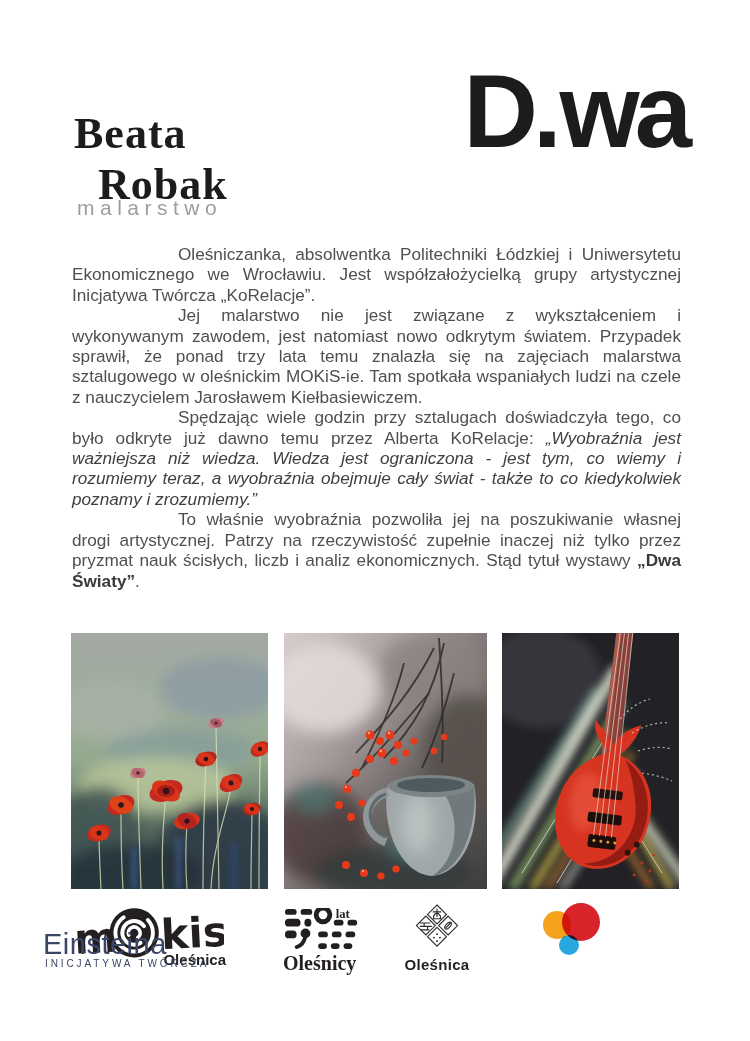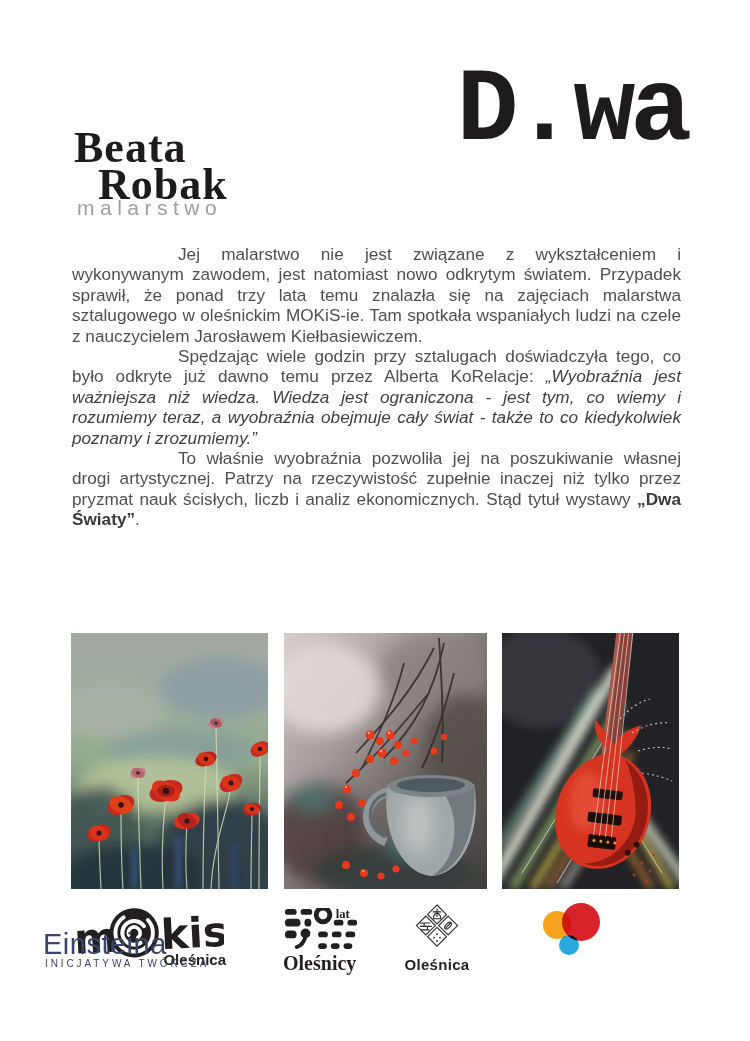--- a/index.html
+++ b/index.html
@@ -1,26 +1,26 @@
 <!DOCTYPE html>
 <html><head>
 <meta charset="utf-8">
 <style>
   html,body{margin:0;padding:0;background:#e9e9e9;}
   .poster{position:relative;width:750px;height:1041px;background:#ffffff;margin:0 auto;overflow:hidden;
           font-family:"Liberation Sans", sans-serif;}
   
-  .artist-first{position:absolute;left:74px;top:126px;font-family:"Liberation Serif",serif;
+  .artist-first{position:absolute;left:74px;top:112px;font-family:"Liberation Serif",serif;
     font-weight:700;font-size:44px;line-height:1;color:#1d1b1c;letter-spacing:1px;}
   .artist-last{position:absolute;left:98px;top:163px;font-family:"Liberation Serif",serif;
     font-weight:700;font-size:44px;line-height:1;color:#1d1b1c;letter-spacing:1px;}
   .artist-medium{position:absolute;left:77px;top:196px;font-size:21px;letter-spacing:5.5px;
     color:#9d9d9d;font-weight:400;}
   .title{position:absolute;right:63px;top:60px;margin:0;text-align:center;color:#1d1b1c;
-    font-family:Liberation Mono, monospace;font-weight:700;line-height:1;}
+    font-family:Liberation Sans, sans-serif;font-weight:700;line-height:1;}
   .title-l1{display:block;font-size:103px;letter-spacing:-5px;}
   .title-l1 .dot{letter-spacing:-2px;}
   .title-l2{display:block;font-size:84px;letter-spacing:-3px;margin-top:-30px;}
   
   .article{position:absolute;left:72px;top:244px;width:609px;color:#4f4f4f;}
   .article p{margin:0;font-size:17.2px;line-height:20.4px;text-align:justify;text-indent:106px;}
   .seg-n{font-style:normal;}
   .seg-i{font-style:italic;color:#404040;}
   .seg-b{font-weight:bold;color:#3a3a3a;}
   
@@ -53,20 +53,21 @@
   <header>
     <div class="artist-first">Beata</div>
     <div class="artist-last">Robak</div>
     <div class="artist-medium">malarstwo</div>
     <h1 class="title">
       <span class="title-l1"><span>D</span><span class="dot">.</span><span>wa</span></span>
     </h1>
   </header>
 
   <main class="article">
+      <p><span class="seg-n">Oleśniczanka, absolwentka Politechniki Łódzkiej i Uniwersytetu Ekonomicznego we Wrocławiu. Jest współzałożycielką grupy artystycznej Inicjatywa Twórcza „KoRelacje”.</span></p>
       <p><span class="seg-n">Jej malarstwo nie jest związane z wykształceniem i wykonywanym zawodem, jest natomiast nowo odkrytym światem. Przypadek sprawił, że ponad trzy lata temu znalazła się na zajęciach malarstwa sztalugowego w oleśnickim MOKiS-ie. Tam spotkała wspaniałych ludzi na czele z nauczycielem Jarosławem Kiełbasiewiczem.</span></p>
       <p><span class="seg-n">Spędzając wiele godzin przy sztalugach doświadczyła tego, co było odkryte już dawno temu przez Alberta KoRelacje: </span><span class="seg-i">„Wyobraźnia jest ważniejsza niż wiedza. Wiedza jest ograniczona - jest tym, co wiemy i rozumiemy teraz, a wyobraźnia obejmuje cały świat - także to co kiedykolwiek poznamy i zrozumiemy.”</span></p>
       <p><span class="seg-n">To właśnie wyobraźnia pozwoliła jej na poszukiwanie własnej drogi artystycznej. Patrzy na rzeczywistość zupełnie inaczej niż tylko przez pryzmat nauk ścisłych, liczb i analiz ekonomicznych. Stąd tytuł wystawy </span><span class="seg-b">„Dwa Światy”</span><span class="seg-n">.</span></p>
     </main>
 
   <section class="gallery">
 
     <figure class="p1">
       <svg viewBox="0 0 197 256" preserveAspectRatio="none">
         <defs>

